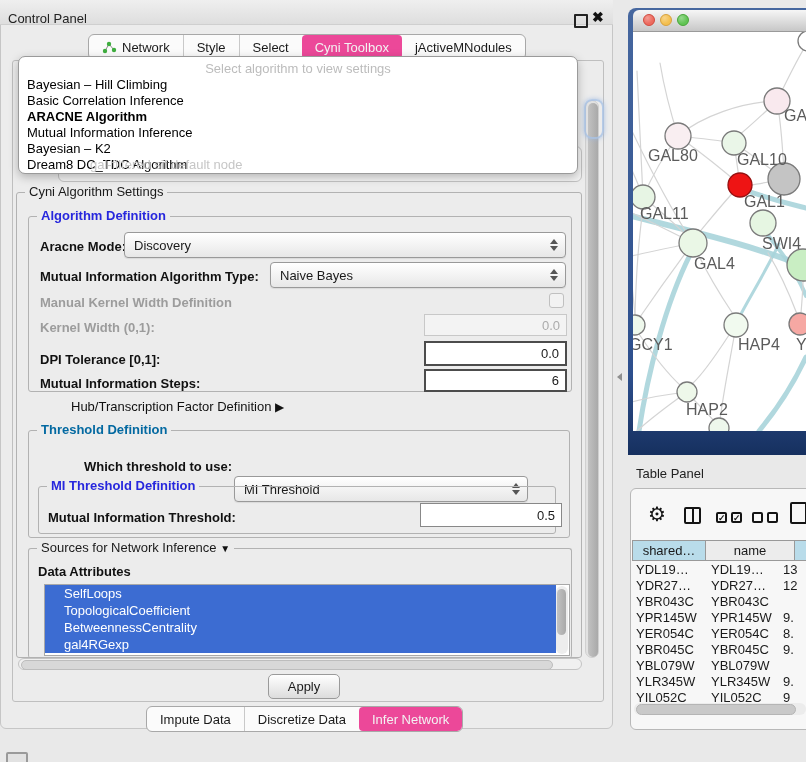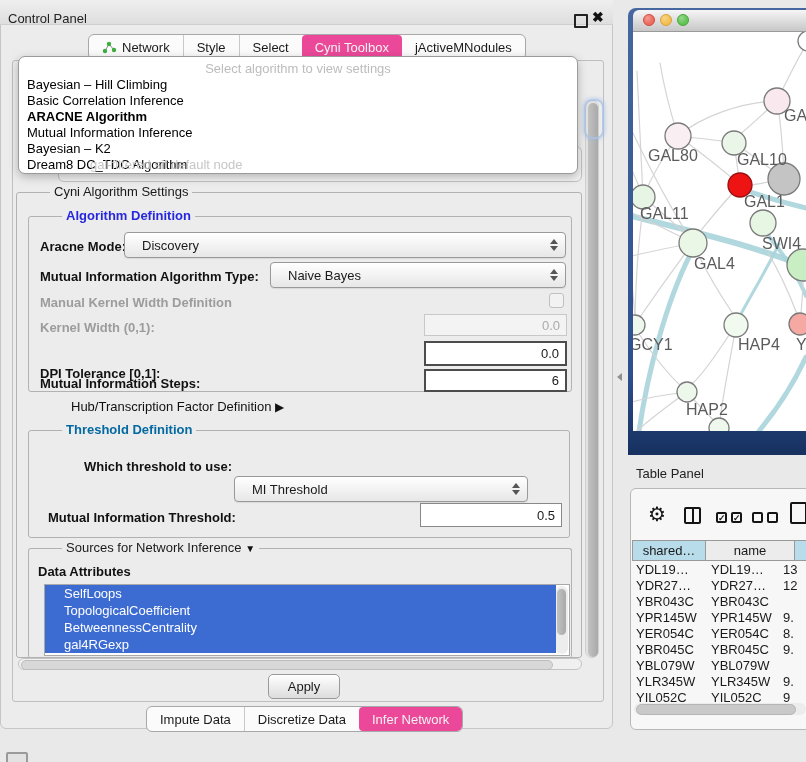--- a/index.html
+++ b/index.html
@@ -42,30 +42,30 @@
   #set-hsb{left:18px;top:658px;width:564px;height:12px;z-index:3;background:#f0f0f0;border:1px solid #c4c4c4;border-radius:7px;box-sizing:border-box;}
   #set-hsb .sb-thumb{left:2px;top:1px;width:530px;height:8px;background:#d8d8d8;border:1px solid #bdbdbd;}
   
   #popup{left:18px;top:56px;width:558px;height:116px;background:#ffffff;border:1px solid #9a9a9a;
          border-radius:7px;box-shadow:0 3px 10px rgba(0,0,0,.25);z-index:30;}
   #popup-hint{text-align:center;font-size:13px;color:#bcbcbc;padding-top:4px;height:16px;}
   .dd-item{font-size:13px;height:16px;line-height:16px;padding-left:8px;color:#000;}
   .dd-item.sel{font-weight:bold;}
   
   .group{position:absolute;border:1px solid #b2b2b2;border-radius:3px;box-sizing:border-box;}
-  .gtitle{position:absolute;top:-9px;left:8px;background:#ececec;padding:0 4px;font-size:13px;white-space:nowrap;margin-left:25px;}
+  .gtitle{position:absolute;top:-9px;left:8px;background:#ececec;padding:0 4px;font-size:13px;white-space:nowrap;}
   .gtitle.blue{color:#2727dd;font-weight:bold;}
   .gtitle.green{color:#0369a1;font-weight:bold;}
   .lbl{position:absolute;font-size:13px;font-weight:bold;color:#111;white-space:nowrap;}
   .lbl.dis{color:#9c9c9c;}
   .plain{position:absolute;font-size:13px;color:#111;white-space:nowrap;}
   
   .combo{position:absolute;background:linear-gradient(#ffffff,#e7e7e7);border:1px solid #999;
          border-radius:4px;box-sizing:border-box;display:flex;align-items:center;font-size:13px;
-         padding-left:17px;box-shadow:0 1px 1px rgba(0,0,0,.08);}
+         padding-left:9px;box-shadow:0 1px 1px rgba(0,0,0,.08);}
   .stepper{position:absolute;right:7px;top:50%;transform:translateY(-50%);width:8px;height:12px;}
   .stepper:before{content:"";position:absolute;left:0;top:0;border-left:4px solid transparent;
          border-right:4px solid transparent;border-bottom:5px solid #555;}
   .stepper:after{content:"";position:absolute;left:0;bottom:0;border-left:4px solid transparent;
          border-right:4px solid transparent;border-top:5px solid #555;}
   
   .field{position:absolute;background:#fff;border:1px solid #999;box-sizing:border-box;font-size:13px;
          display:flex;align-items:center;justify-content:flex-end;padding-right:6px;}
   .field.dark{border:2px solid #4c4c4c;}
   .field.dis{background:#f3f3f3;color:#ababab;border:1px solid #c8c8c8;}
@@ -177,37 +177,40 @@
   </div>
   <div class="lbl" style="left:40px;top:269px;">Mutual Information Algorithm Type:</div>
   <div class="combo" style="left:270px;top:262px;width:296px;height:26px;">
     <span>Naive Bayes</span>
     <span class="stepper"></span>
   </div>
   <div class="lbl dis" style="left:40px;top:295px;">Manual Kernel Width Definition</div>
   <div class="cb" style="left:549px;top:293px;"></div>
   <div class="lbl dis" style="left:40px;top:320px;">Kernel Width (0,1):</div>
   <div class="field dis" style="left:424px;top:314px;width:143px;height:22px;">0.0</div>
-  <div class="lbl" style="left:40px;top:366px;">DPI Tolerance [0,1]:</div>
+  <div class="lbl" style="left:40px;top:352px;">DPI Tolerance [0,1]:</div>
   <div class="field dark" style="left:424px;top:341px;width:143px;height:25px;">0.0</div>
   <div class="lbl" style="left:40px;top:376px;">Mutual Information Steps:</div>
   <div class="field dark" style="left:424px;top:369px;width:143px;height:23px;">6</div>
 
   <div class="plain" style="left:36px;top:399px;margin-left:35px;">
     <span>Hub/Transcription Factor Definition</span>
     <span class="tri-r"> ▶</span>
   </div>
 
   <div class="group" style="left:28px;top:430px;width:542px;height:108px;">
     <span class="gtitle green">Threshold Definition</span>
   </div>
   <div class="lbl" style="left:84px;top:459px;">Which threshold to use:</div>
   <div class="combo" style="left:234px;top:476px;width:294px;height:26px;">
     <span>MI Threshold</span>
     <span class="stepper"></span>
+  </div>
+  <div class="group" style="left:38px;top:486px;width:518px;height:48px;">
+    <span class="gtitle blue">MI Threshold Definition</span>
   </div>
   <div class="lbl" style="left:48px;top:510px;">Mutual Information Threshold:</div>
   <div class="field" style="left:420px;top:503px;width:142px;height:24px;border:1px solid #888;">0.5</div>
 
   <div class="group" style="left:28px;top:548px;width:544px;height:110px;border-bottom:none;">
     <span class="gtitle">
       <span>Sources for Network Inference</span>
       <span class="tri-d"> ▼</span>
     </span>
   </div>

